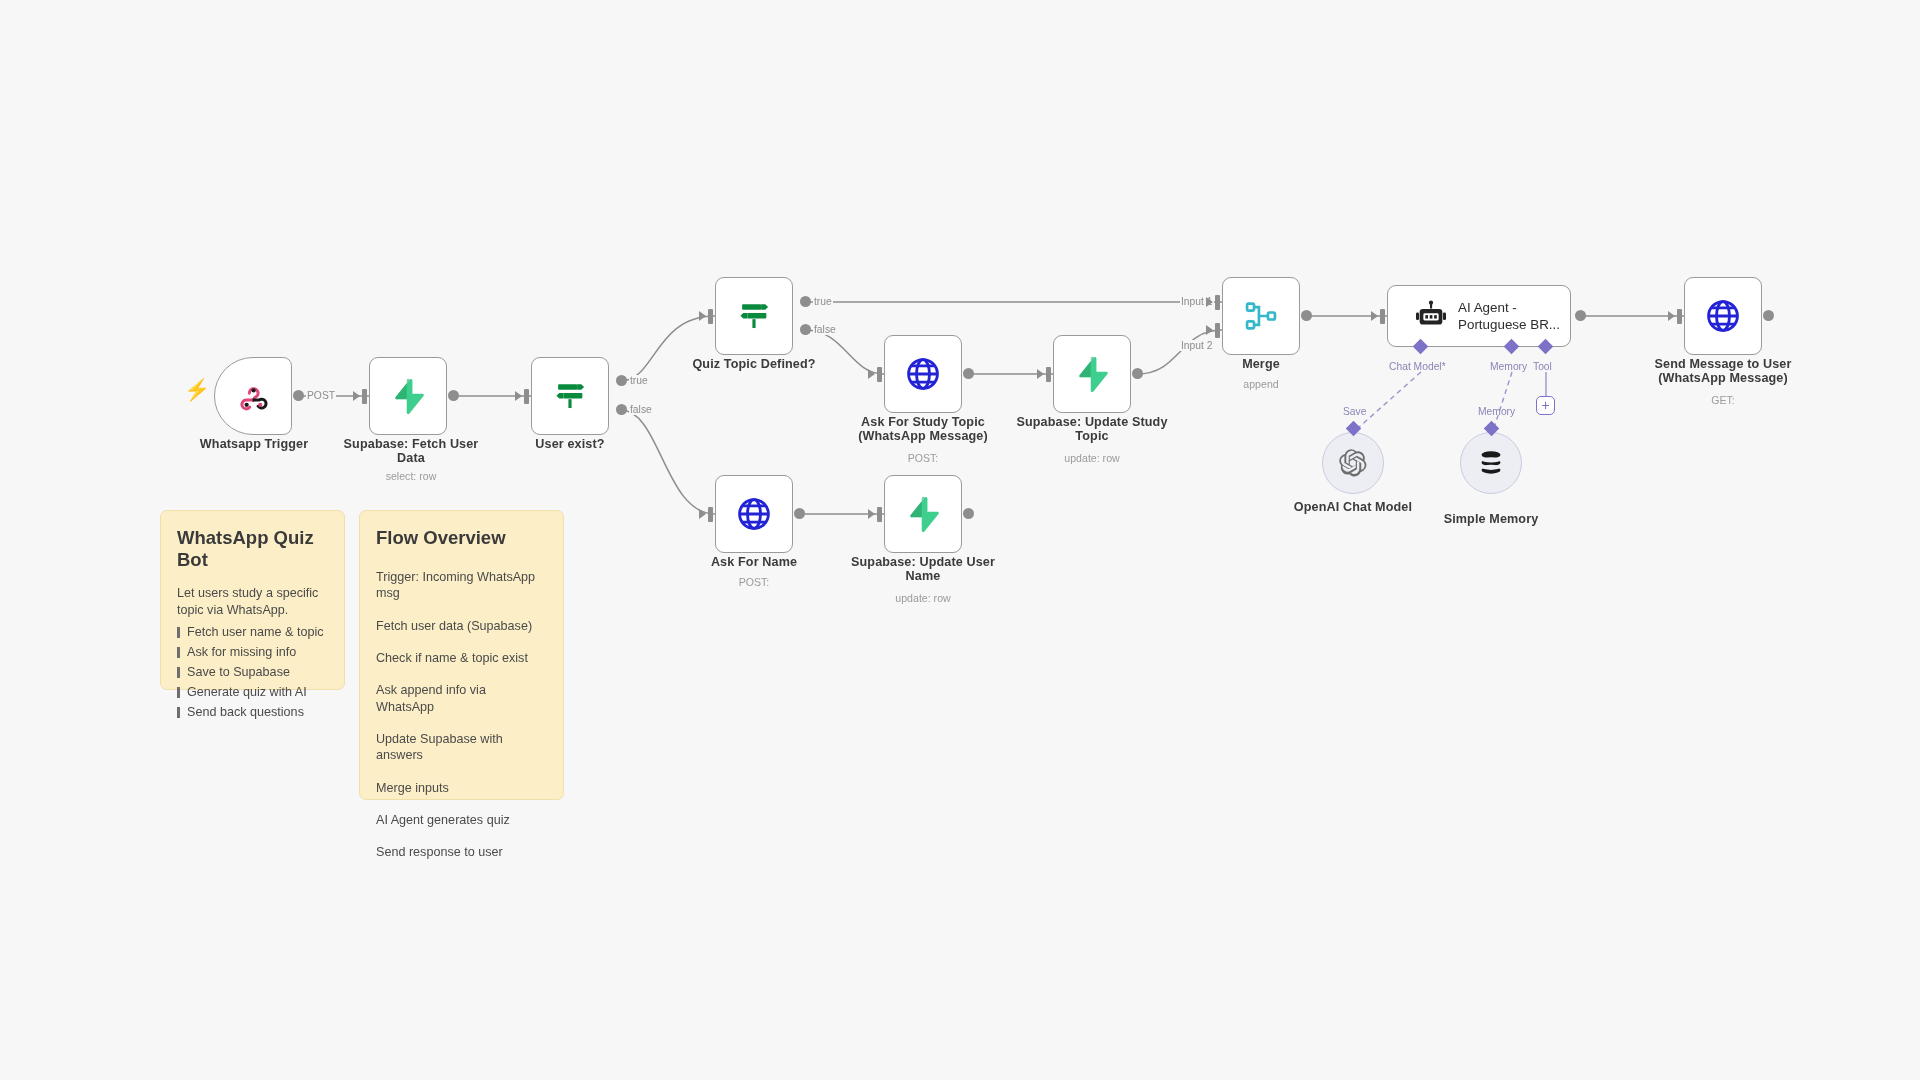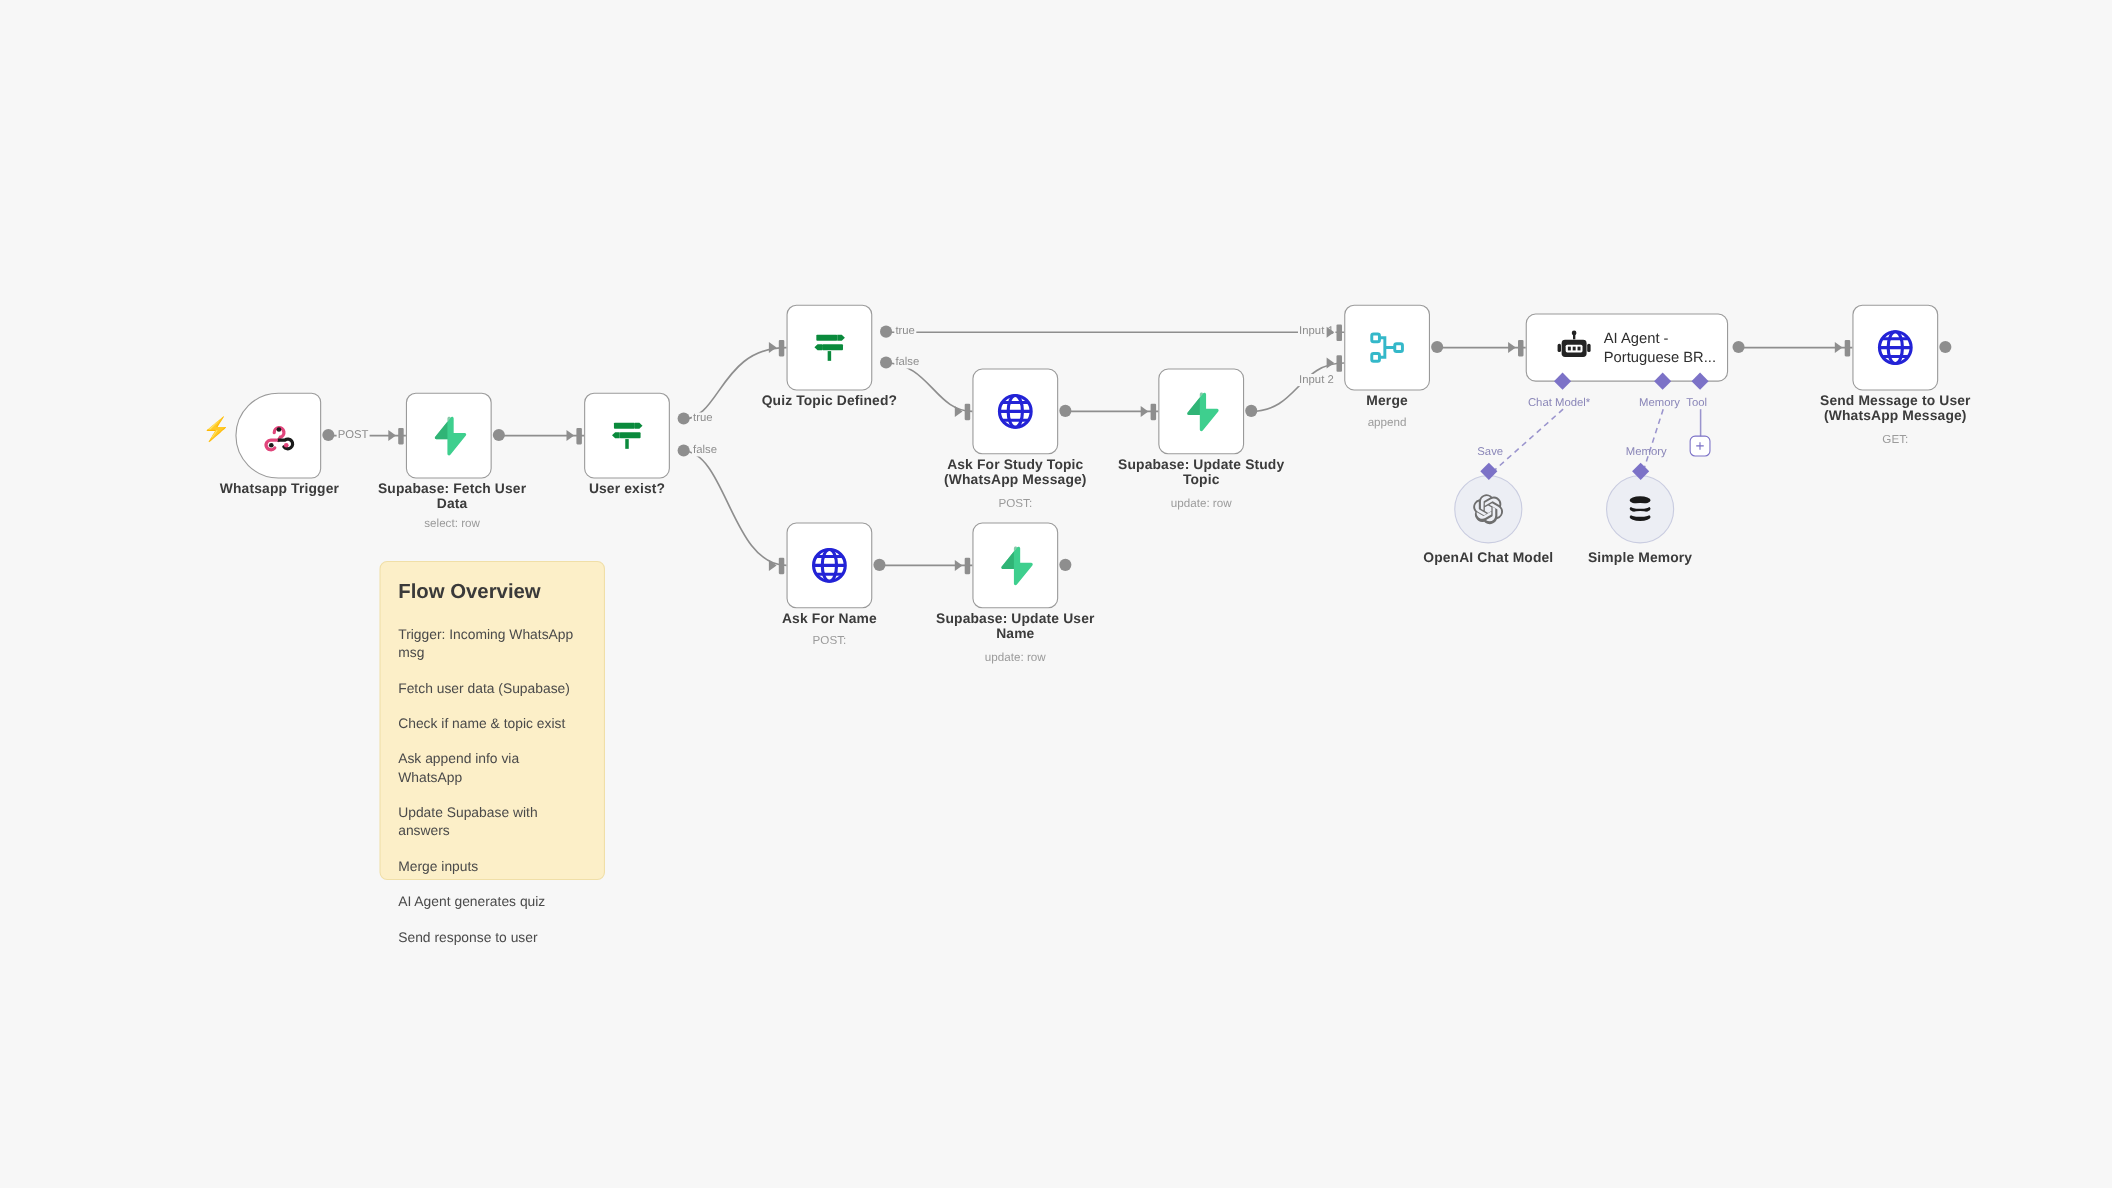--- a/index.html
+++ b/index.html
@@ -432,24 +432,35 @@
     <span>
       <svg class="icn" width="30" height="30" viewBox="0 0 24 24">
         <ellipse cx="12" cy="5.4" rx="7.6" ry="2.9" fill="#1a1a1a"></ellipse>
         <ellipse cx="12" cy="11.6" rx="7.6" ry="2.9" fill="#1a1a1a"></ellipse>
         <ellipse cx="12" cy="17.6" rx="7.6" ry="2.9" fill="#1a1a1a"></ellipse>
         <ellipse cx="12" cy="9.5" rx="7.6" ry="2.1" fill="#eceef4"></ellipse>
         <ellipse cx="12" cy="15.4" rx="7.6" ry="2.1" fill="#eceef4"></ellipse>
       </svg>
     </span>
   </div>
-  <div class="nlabel" style="left:1411px; top:500px; width:160px;">Simple Memory</div>
-
-
-  <div class="sticky" style="left:345px; top:510px; width:205px; height:290px;">
+  <div class="nlabel" style="left:1411px; top:512px; width:160px;">Simple Memory</div>
+
+  <div class="sticky" style="left:160px; top:510px; width:185px; height:180px;">
+    <h2>WhatsApp Quiz Bot</h2>
+    <p class="lead">Let users study a specific topic via WhatsApp.</p>
+    <ul>
+      <li>Fetch user name &amp; topic</li>
+      <li>Ask for missing info</li>
+      <li>Save to Supabase</li>
+      <li>Generate quiz with AI</li>
+      <li>Send back questions</li>
+    </ul>
+  </div>
+
+  <div class="sticky" style="left:359px; top:510px; width:205px; height:290px;">
     <h2 style="margin-bottom:20px;">Flow Overview</h2>
     <ol>
       <li>Trigger: Incoming WhatsApp msg</li>
       <li>Fetch user data (Supabase)</li>
       <li>Check if name &amp; topic exist</li>
       <li>Ask append info via WhatsApp</li>
       <li>Update Supabase with answers</li>
       <li>Merge inputs</li>
       <li>AI Agent generates quiz</li>
       <li>Send response to user</li>

